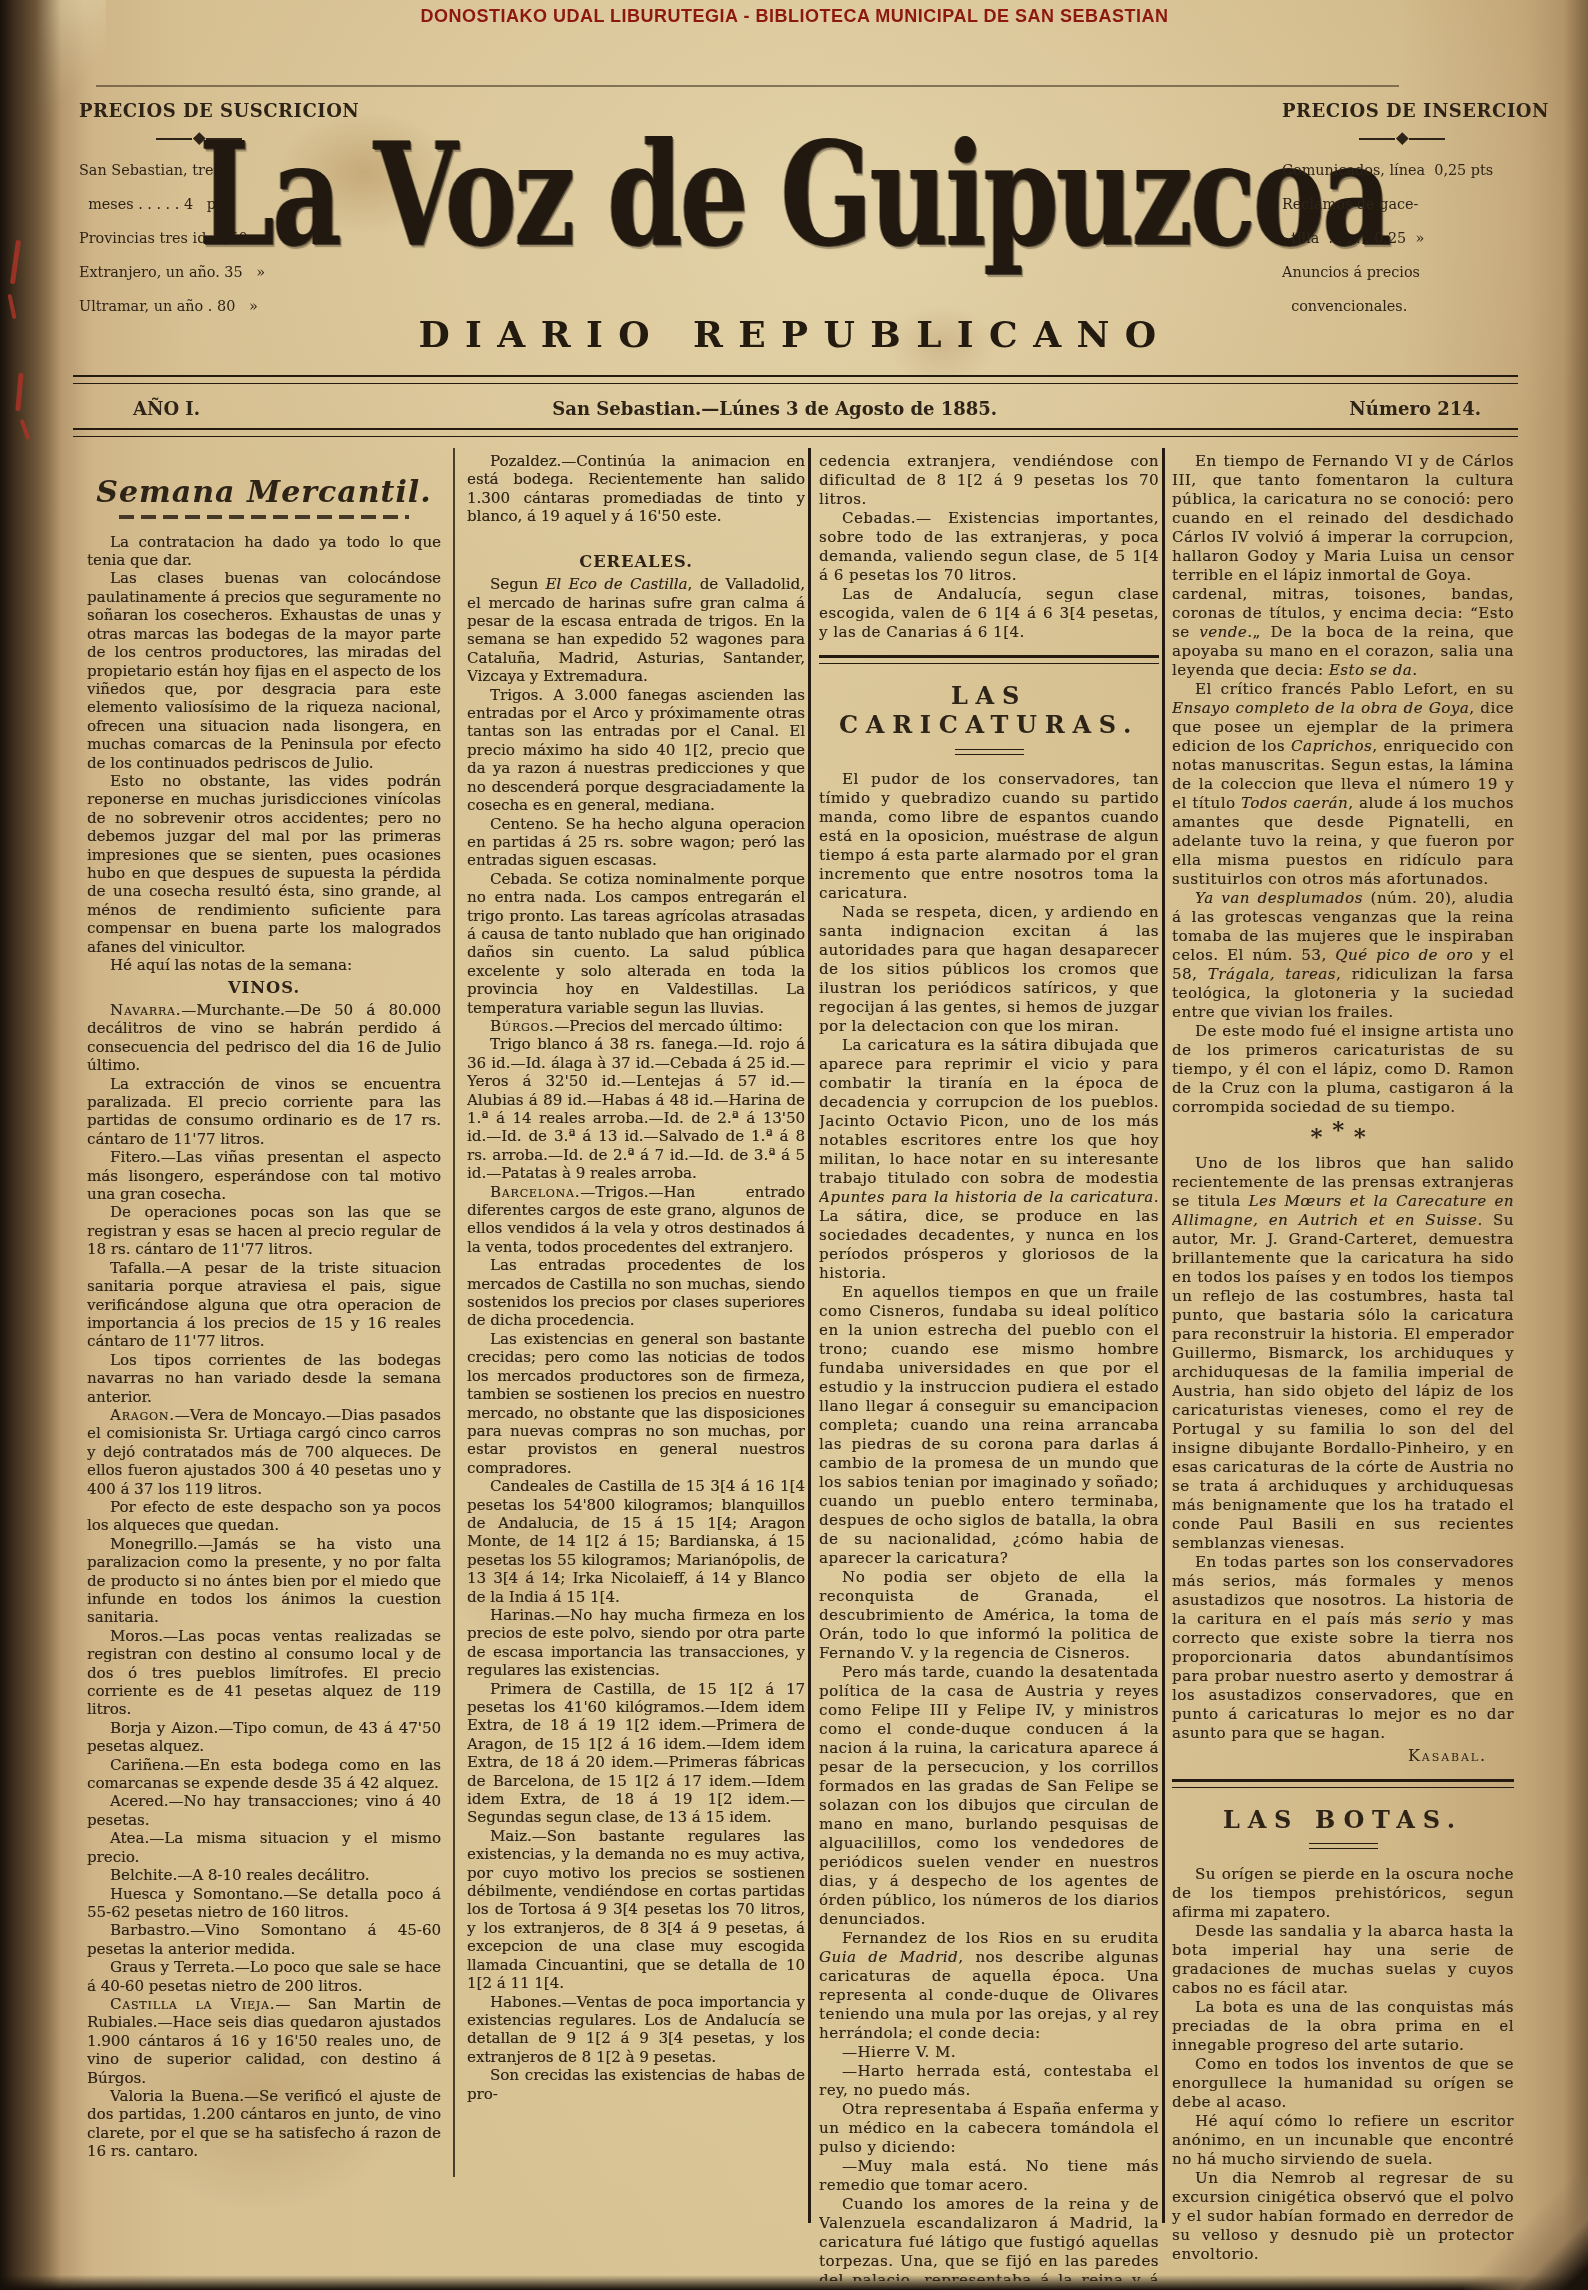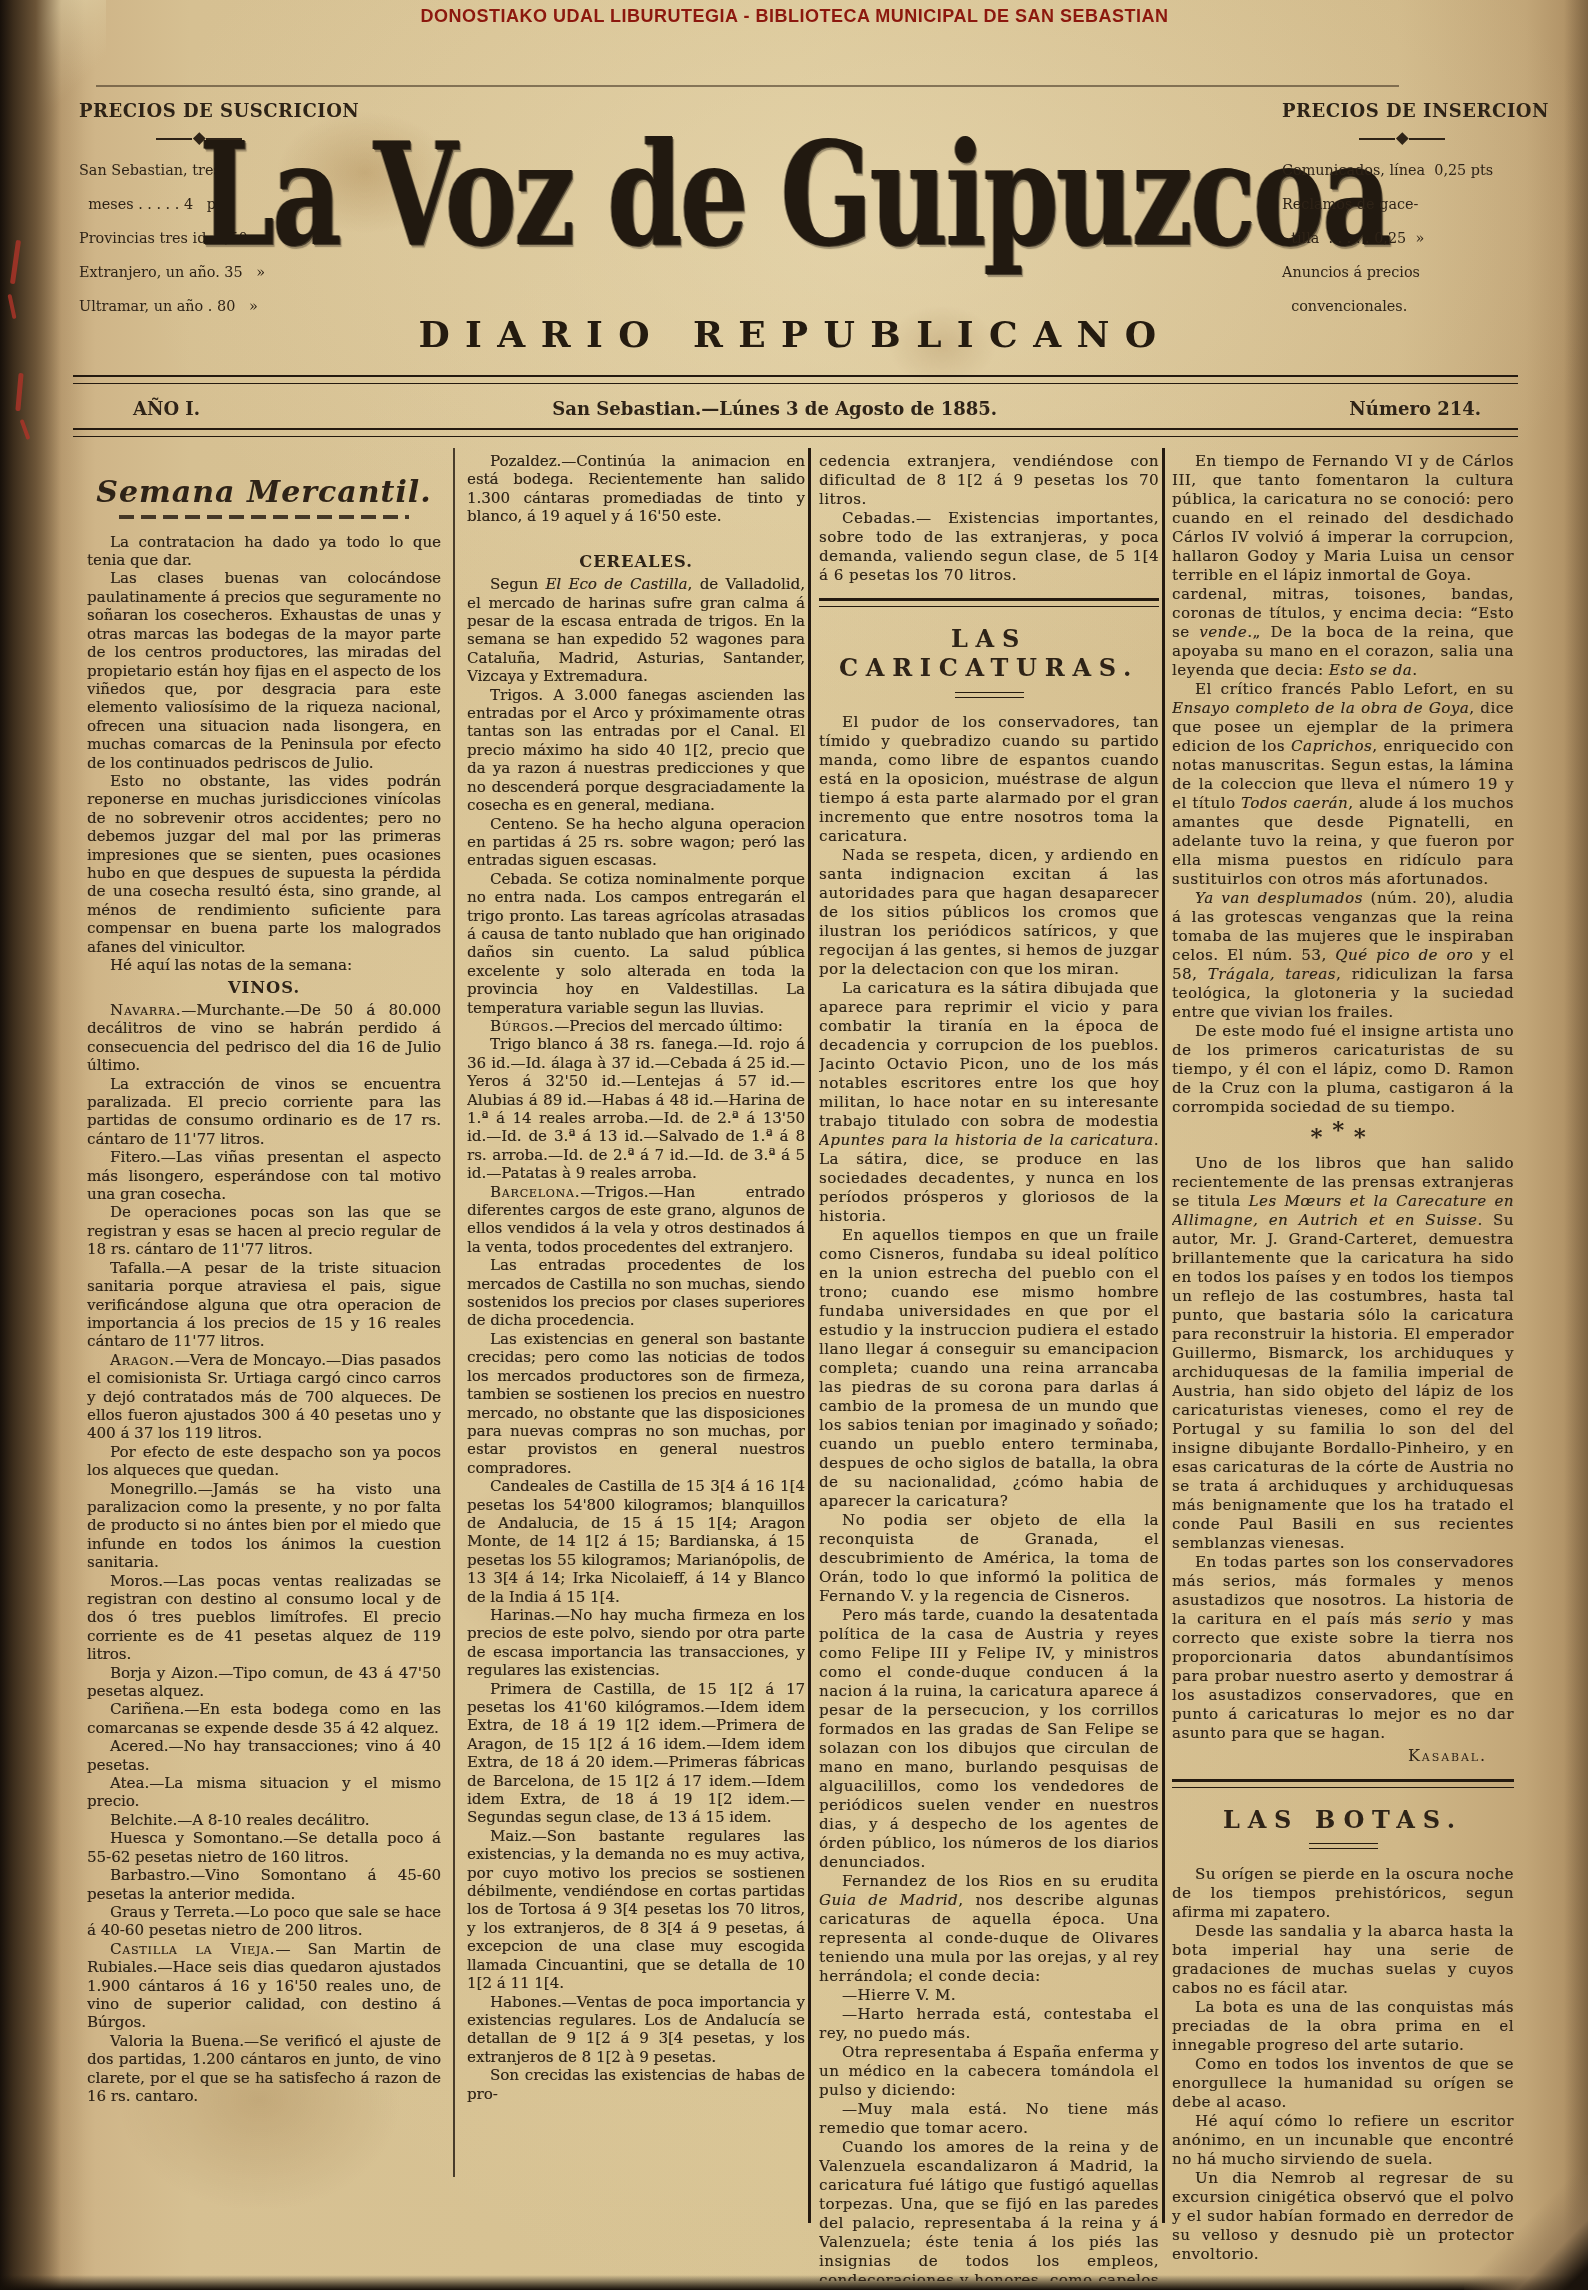--- a/index.html
+++ b/index.html
@@ -174,20 +174,21 @@
       <p class="par">La contratacion ha dado ya todo lo que tenia que dar.</p>
       <p class="par">Las clases buenas van colocándose paulatinamente á precios que seguramente no soñaran los cosecheros. Exhaustas de unas y otras marcas las bodegas de la mayor parte de los centros productores, las miradas del propietario están hoy fijas en el aspecto de los viñedos que, por desgracia para este elemento valiosísimo de la riqueza nacional, ofrecen una situacion nada lisongera, en muchas comarcas de la Peninsula por efecto de los continuados pedriscos de Julio.</p>
       <p class="par">Esto no obstante, las vides podrán reponerse en muchas jurisdicciones vinícolas de no sobrevenir otros accidentes; pero no debemos juzgar del mal por las primeras impresiones que se sienten, pues ocasiones hubo en que despues de supuesta la pérdida de una cosecha resultó ésta, sino grande, al ménos de rendimiento suficiente para compensar en buena parte los malogrados afanes del vinicultor.</p>
       <p class="par">Hé aquí las notas de la semana:</p>
       <div class="subhead">VINOS.</div>
       <p class="par"><span class="sc">Navarra.</span>—Murchante.—De 50 á 80.000 decálitros de vino se habrán perdido á consecuencia del pedrisco del dia 16 de Julio último.</p>
       <p class="par">La extracción de vinos se encuentra paralizada. El precio corriente para las partidas de consumo ordinario es de 17 rs. cántaro de 11'77 litros.</p>
       <p class="par">Fitero.—Las viñas presentan el aspecto más lisongero, esperándose con tal motivo una gran cosecha.</p>
       <p class="par">De operaciones pocas son las que se registran y esas se hacen al precio regular de 18 rs. cántaro de 11'77 litros.</p>
       <p class="par">Tafalla.—A pesar de la triste situacion sanitaria porque atraviesa el pais, sigue verificándose alguna que otra operacion de importancia á los precios de 15 y 16 reales cántaro de 11'77 litros.</p>
+      <p class="par">Los tipos corrientes de las bodegas navarras no han variado desde la semana anterior.</p>
       <p class="par"><span class="sc">Aragon.</span>—Vera de Moncayo.—Dias pasados el comisionista Sr. Urtiaga cargó cinco carros y dejó contratados más de 700 alqueces. De ellos fueron ajustados 300 á 40 pesetas uno y 400 á 37 los 119 litros.</p>
       <p class="par">Por efecto de este despacho son ya pocos los alqueces que quedan.</p>
       <p class="par">Monegrillo.—Jamás se ha visto una paralizacion como la presente, y no por falta de producto si no ántes bien por el miedo que infunde en todos los ánimos la cuestion sanitaria.</p>
       <p class="par">Moros.—Las pocas ventas realizadas se registran con destino al consumo local y de dos ó tres pueblos limítrofes. El precio corriente es de 41 pesetas alquez de 119 litros.</p>
       <p class="par">Borja y Aizon.—Tipo comun, de 43 á 47'50 pesetas alquez.</p>
       <p class="par">Cariñena.—En esta bodega como en las comarcanas se expende desde 35 á 42 alquez.</p>
       <p class="par">Acered.—No hay transacciones; vino á 40 pesetas.</p>
       <p class="par">Atea.—La misma situacion y el mismo precio.</p>
       <p class="par">Belchite.—A 8-10 reales decálitro.</p>
       <p class="par">Huesca y Somontano.—Se detalla poco á 55-62 pesetas nietro de 160 litros.</p>
@@ -212,20 +213,21 @@
       <p class="par">Candeales de Castilla de 15 3[4 á 16 1[4 pesetas los 54'800 kilogramos; blanquillos de Andalucia, de 15 á 15 1[4; Aragon Monte, de 14 1[2 á 15; Bardianska, á 15 pesetas los 55 kilogramos; Marianópolis, de 13 3[4 á 14; Irka Nicolaieff, á 14 y Blanco de la India á 15 1[4.</p>
       <p class="par">Harinas.—No hay mucha firmeza en los precios de este polvo, siendo por otra parte de escasa importancia las transacciones, y regulares las existencias.</p>
       <p class="par">Primera de Castilla, de 15 1[2 á 17 pesetas los 41'60 kilógramos.—Idem idem Extra, de 18 á 19 1[2 idem.—Primera de Aragon, de 15 1[2 á 16 idem.—Idem idem Extra, de 18 á 20 idem.—Primeras fábricas de Barcelona, de 15 1[2 á 17 idem.—Idem idem Extra, de 18 á 19 1[2 idem.—Segundas segun clase, de 13 á 15 idem.</p>
       <p class="par">Maiz.—Son bastante regulares las existencias, y la demanda no es muy activa, por cuyo motivo los precios se sostienen débilmente, vendiéndose en cortas partidas los de Tortosa á 9 3[4 pesetas los 70 litros, y los extranjeros, de 8 3[4 á 9 pesetas, á excepcion de una clase muy escogida llamada Cincuantini, que se detalla de 10 1[2 á 11 1[4.</p>
       <p class="par">Habones.—Ventas de poca importancia y existencias regulares. Los de Andalucía se detallan de 9 1[2 á 9 3[4 pesetas, y los extranjeros de 8 1[2 à 9 pesetas.</p>
       <p class="par">Son crecidas las existencias de habas de pro-</p>
     </div>
   <div class="col col3">
       <p class="par noind">cedencia extranjera, vendiéndose con dificultad de 8 1[2 á 9 pesetas los 70 litros.</p>
       <p class="par">Cebadas.— Existencias importantes, sobre todo de las extranjeras, y poca demanda, valiendo segun clase, de 5 1[4 á 6 pesetas los 70 litros.</p>
+      <p class="par">Las de Andalucía, segun clase escogida, valen de 6 1[4 á 6 3[4 pesetas, y las de Canarias á 6 1[4.</p>
       <div class="seprule"></div>
       <div class="arthead"><span>LAS CARICATURAS.</span><span class="artdash"></span></div>
       <p class="par">El pudor de los conservadores, tan tímido y quebradizo cuando su partido manda, como libre de espantos cuando está en la oposicion, muéstrase de algun tiempo á esta parte alarmado por el gran incremento que entre nosotros toma la caricatura.</p>
       <p class="par">Nada se respeta, dicen, y ardiendo en santa indignacion excitan á las autoridades para que hagan desaparecer de los sitios públicos los cromos que ilustran los periódicos satíricos, y que regocijan á las gentes, si hemos de juzgar por la delectacion con que los miran.</p>
       <p class="par">La caricatura es la sátira dibujada que aparece para reprimir el vicio y para combatir la tiranía en la época de decadencia y corrupcion de los pueblos. Jacinto Octavio Picon, uno de los más notables escritores entre los que hoy militan, lo hace notar en su interesante trabajo titulado con sobra de modestia <i>Apuntes para la historia de la caricatura</i>. La sátira, dice, se produce en las sociedades decadentes, y nunca en los períodos prósperos y gloriosos de la historia.</p>
       <p class="par">En aquellos tiempos en que un fraile como Cisneros, fundaba su ideal político en la union estrecha del pueblo con el trono; cuando ese mismo hombre fundaba universidades en que por el estudio y la instruccion pudiera el estado llano llegar á conseguir su emancipacion completa; cuando una reina arrancaba las piedras de su corona para darlas á cambio de la promesa de un mundo que los sabios tenian por imaginado y soñado; cuando un pueblo entero terminaba, despues de ocho siglos de batalla, la obra de su nacionalidad, ¿cómo habia de aparecer la caricatura?</p>
       <p class="par">No podia ser objeto de ella la reconquista de Granada, el descubrimiento de América, la toma de Orán, todo lo que informó la politica de Fernando V. y la regencia de Cisneros.</p>
       <p class="par">Pero más tarde, cuando la desatentada política de la casa de Austria y reyes como Felipe III y Felipe IV, y ministros como el conde-duque conducen á la nacion á la ruina, la caricatura aparece á pesar de la persecucion, y los corrillos formados en las gradas de San Felipe se solazan con los dibujos que circulan de mano en mano, burlando pesquisas de alguacilillos, como los vendedores de periódicos suelen vender en nuestros dias, y á despecho de los agentes de órden público, los números de los diarios denunciados.</p>
       <p class="par">Fernandez de los Rios en su erudita <i>Guia de Madrid</i>, nos describe algunas caricaturas de aquella época. Una representa al conde-duque de Olivares teniendo una mula por las orejas, y al rey herrándola; el conde decia:</p>
       <p class="par">—Hierre V. M.</p>

